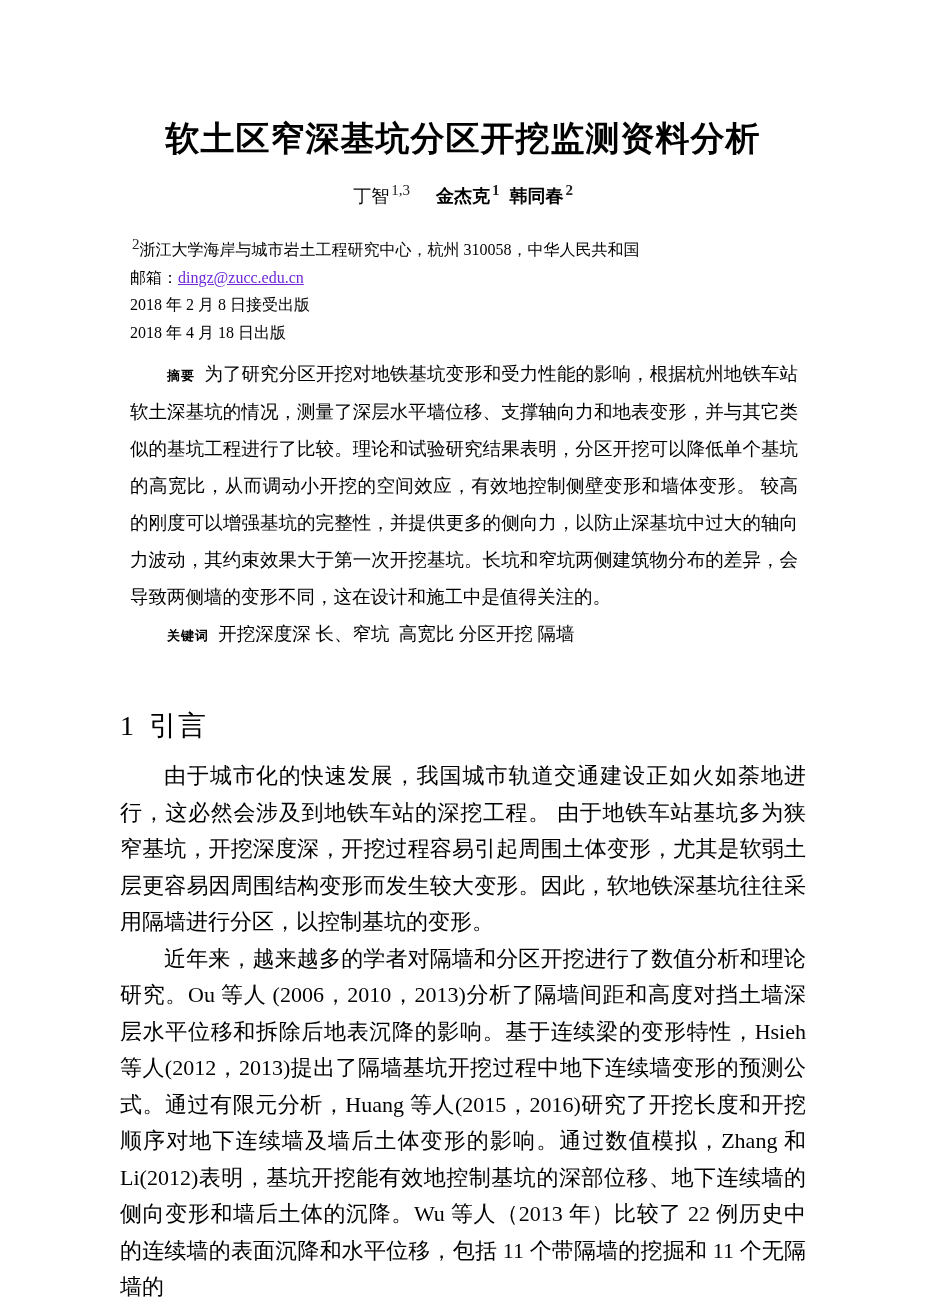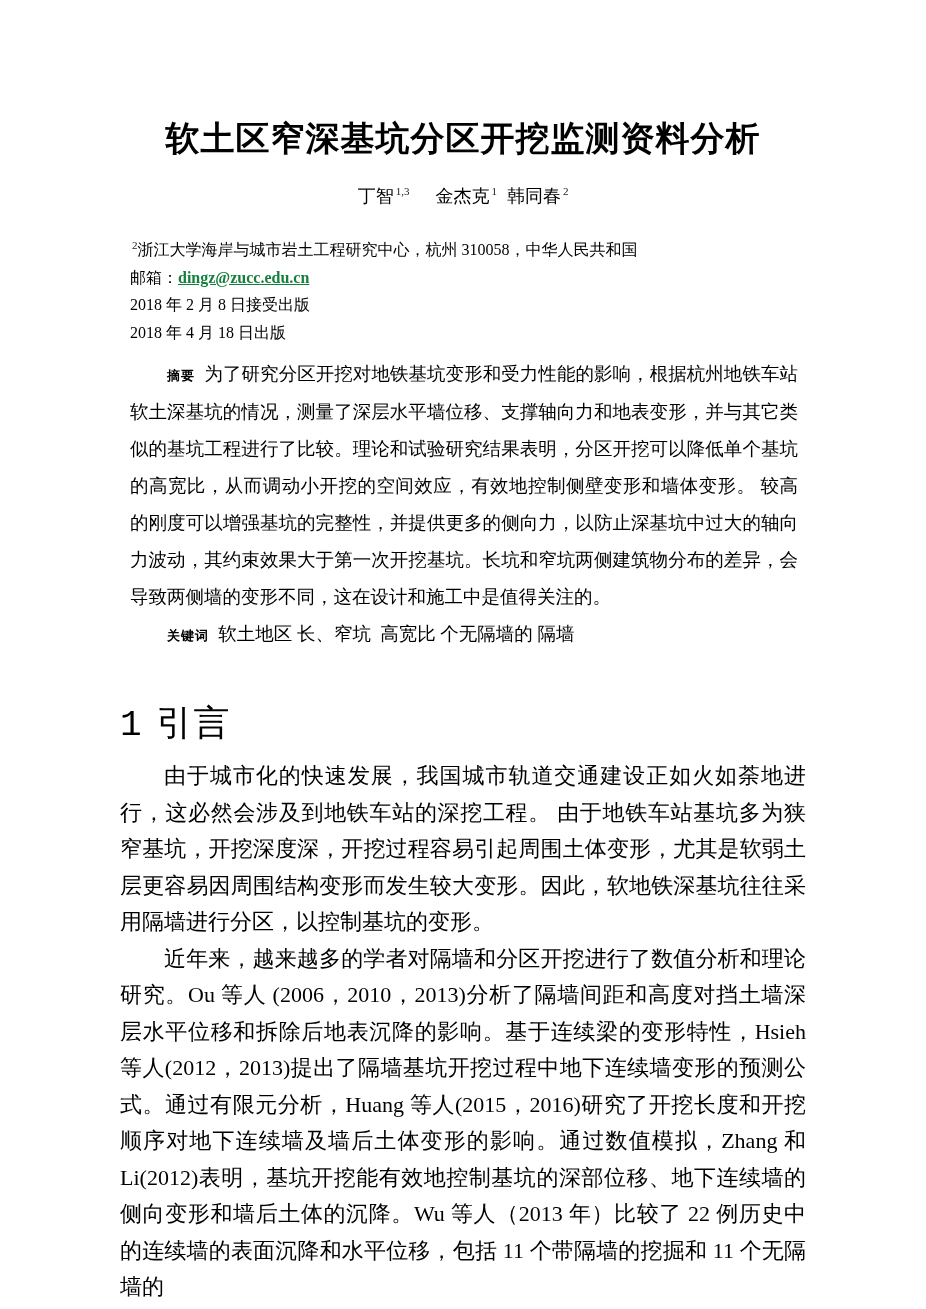--- a/index.html
+++ b/index.html
@@ -27,24 +27,24 @@
     color: #000000;
   }
   
   .authors-line {
     margin-top: 24px;
     text-align: center;
     font-size: 18px;
     line-height: 24px;
   }
   .author { white-space: nowrap; }
-  .author + .author { margin-left: 26px; }
+  .author + .author { margin-left: 26px; font-weight: bold; }
   .author.tight { margin-left: 10px; }
   sup.auth-sup, sup.affil-sup {
-    font-size: 11px;
+    font-size: 15px;
     line-height: 0;
     margin-left: 2px;
     color: #222222;
     text-align: center;
   }
   
   .frontmatter {
     margin-top: 28px;
     margin-left: 10px;
     font-size: 16px;
@@ -73,23 +73,23 @@
   .keywords-line {
     margin: 0 8px 0 10px;
     font-size: 18.5px;
     line-height: 37px;
     text-indent: 2em;
     white-space: pre-wrap;
   }
   
   .section-heading {
     margin: 54px 0 0 0;
-    font-family: Liberation Mono, monospace;
+    font-family: Liberation Serif, serif;
     font-weight: 500;
-    font-size: 36px;
+    font-size: 28px;
     line-height: 36px;
     letter-spacing: 1px;
   }
   .section-number { margin-right: 14px; }
   
   .body-paragraph {
     margin: 0;
     font-size: 22px;
     line-height: 36.5px;
     text-align: justify;
@@ -104,27 +104,27 @@
 <div class="page">
 
   <h1 class="paper-title">软土区窄深基坑分区开挖监测资料分析</h1>
 
   <div class="authors-line">
     <span class="author"><span>丁智</span><sup class="auth-sup">1,3</sup></span><span class="author"><span>金杰克</span><sup class="auth-sup">1</sup></span><span class="author tight"><span>韩同春</span><sup class="auth-sup">2</sup></span>
   </div>
 
   <div class="frontmatter">
     <div class="fm-line"><sup class="affil-sup">2</sup><span>浙江大学海岸与城市岩土工程研究中心，杭州 310058，中华人民共和国</span></div>
-    <div class="fm-line"><span>邮箱：</span><a class="email-link" id="email-link" href="#" style="color: #15803d; font-weight: bold;">dingz@zucc.edu.cn</a></div>
+    <div class="fm-line"><span>邮箱：</span><a class="email-link" id="email-link" href="#" style="color: #6d28d9;">dingz@zucc.edu.cn</a></div>
     <div class="fm-line">2018 年 2 月 8 日接受出版</div>
     <div class="fm-line">2018 年 4 月 18 日出版</div>
   </div>
 
   <p class="abstract-block"><span class="inline-label">摘要</span><span>  为了研究分区开挖对地铁基坑变形和受力性能的影响，根据杭州地铁车站软土深基坑的情况，测量了深层水平墙位移、支撑轴向力和地表变形，并与其它类似的基坑工程进行了比较。理论和试验研究结果表明，分区开挖可以降低单个基坑的高宽比，从而调动小开挖的空间效应，有效地控制侧壁变形和墙体变形。 较高的刚度可以增强基坑的完整性，并提供更多的侧向力，以防止深基坑中过大的轴向力波动，其约束效果大于第一次开挖基坑。长坑和窄坑两侧建筑物分布的差异，会导致两侧墙的变形不同，这在设计和施工中是值得关注的。</span></p>
 
-  <p class="keywords-line"><span class="inline-label">关键词</span><span>  软土地区 长、窄坑  高宽比 个无隔墙的 隔墙</span></p>
+  <p class="keywords-line"><span class="inline-label">关键词</span><span>  开挖深度深 长、窄坑  高宽比 分区开挖 隔墙</span></p>
 
   <h2 class="section-heading"><span class="section-number">1</span><span>引言</span></h2>
 
   <p class="body-paragraph first">由于城市化的快速发展，我国城市轨道交通建设正如火如荼地进行，这必然会涉及到地铁车站的深挖工程。 由于地铁车站基坑多为狭窄基坑，开挖深度深，开挖过程容易引起周围土体变形，尤其是软弱土层更容易因周围结构变形而发生较大变形。因此，软地铁深基坑往往采用隔墙进行分区，以控制基坑的变形。</p>
   <p class="body-paragraph">近年来，越来越多的学者对隔墙和分区开挖进行了数值分析和理论研究。Ou 等人 (2006，2010，2013)分析了隔墙间距和高度对挡土墙深层水平位移和拆除后地表沉降的影响。基于连续梁的变形特性，Hsieh 等人(2012，2013)提出了隔墙基坑开挖过程中地下连续墙变形的预测公式。通过有限元分析，Huang 等人(2015，2016)研究了开挖长度和开挖顺序对地下连续墙及墙后土体变形的影响。通过数值模拟，Zhang 和 Li(2012)表明，基坑开挖能有效地控制基坑的深部位移、地下连续墙的侧向变形和墙后土体的沉降。Wu 等人（2013 年）比较了 22 例历史中的连续墙的表面沉降和水平位移，包括 11 个带隔墙的挖掘和 11 个无隔墙的</p>
 
 </div>
 
 </body></html>

